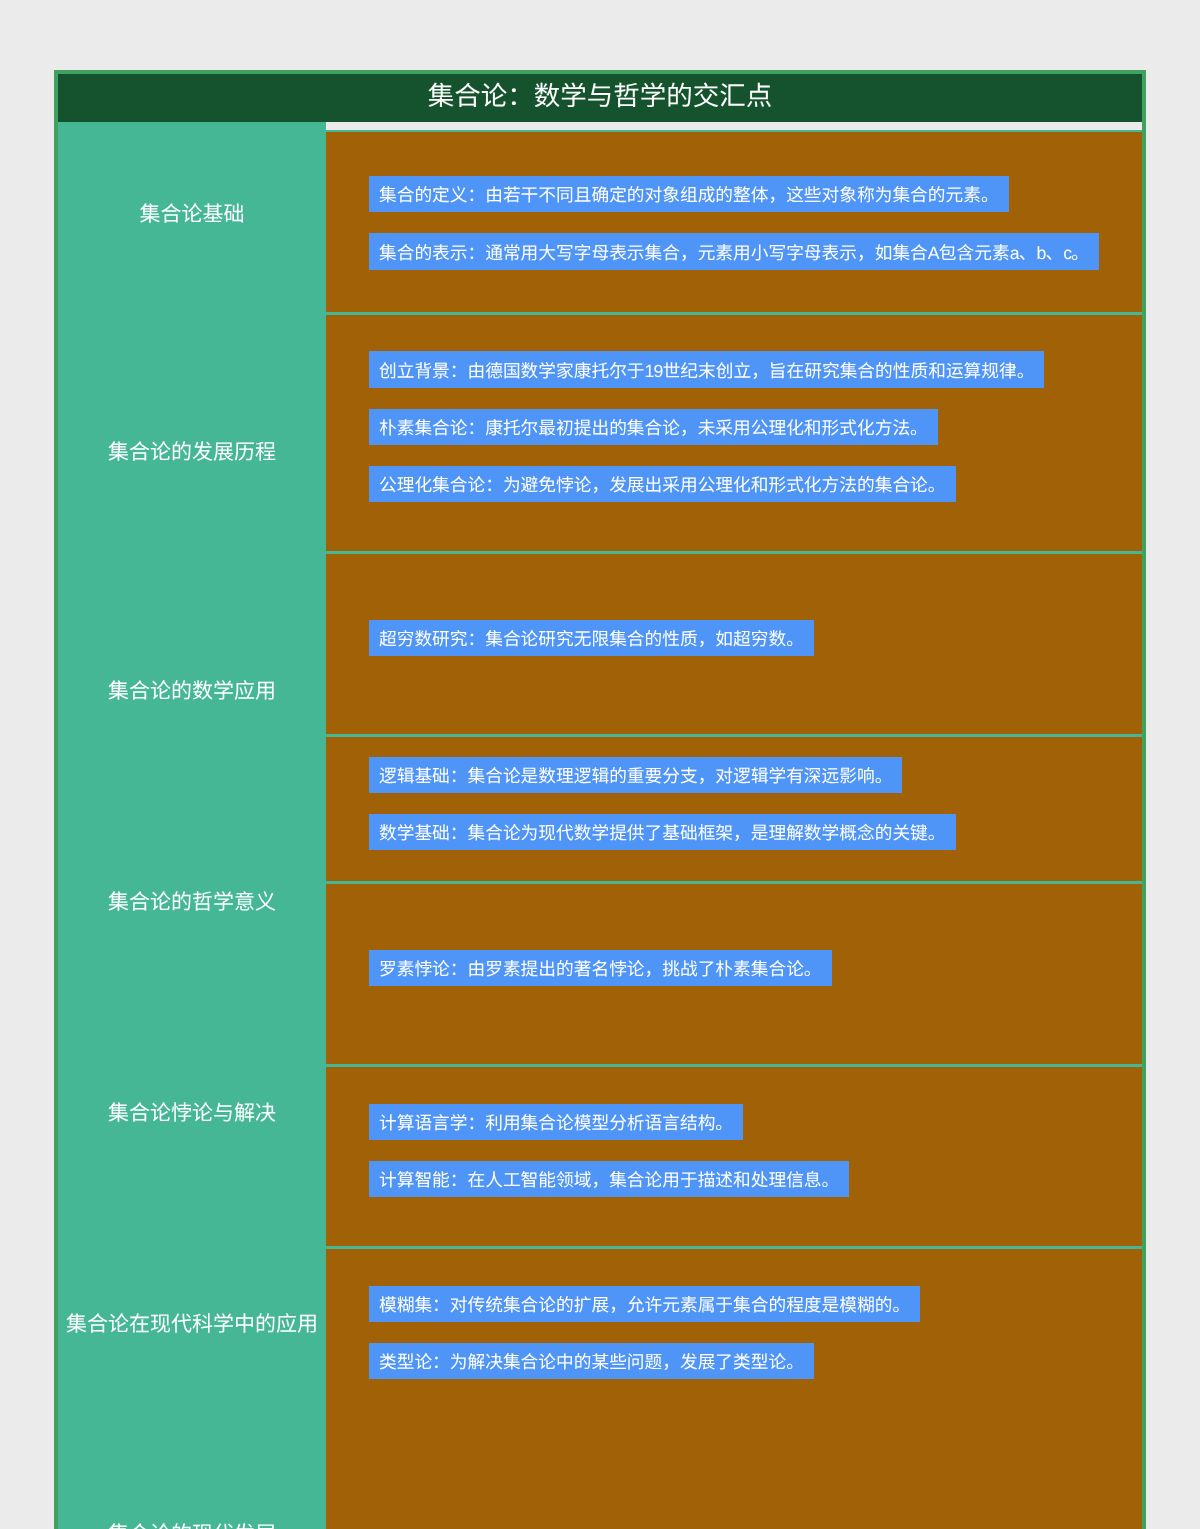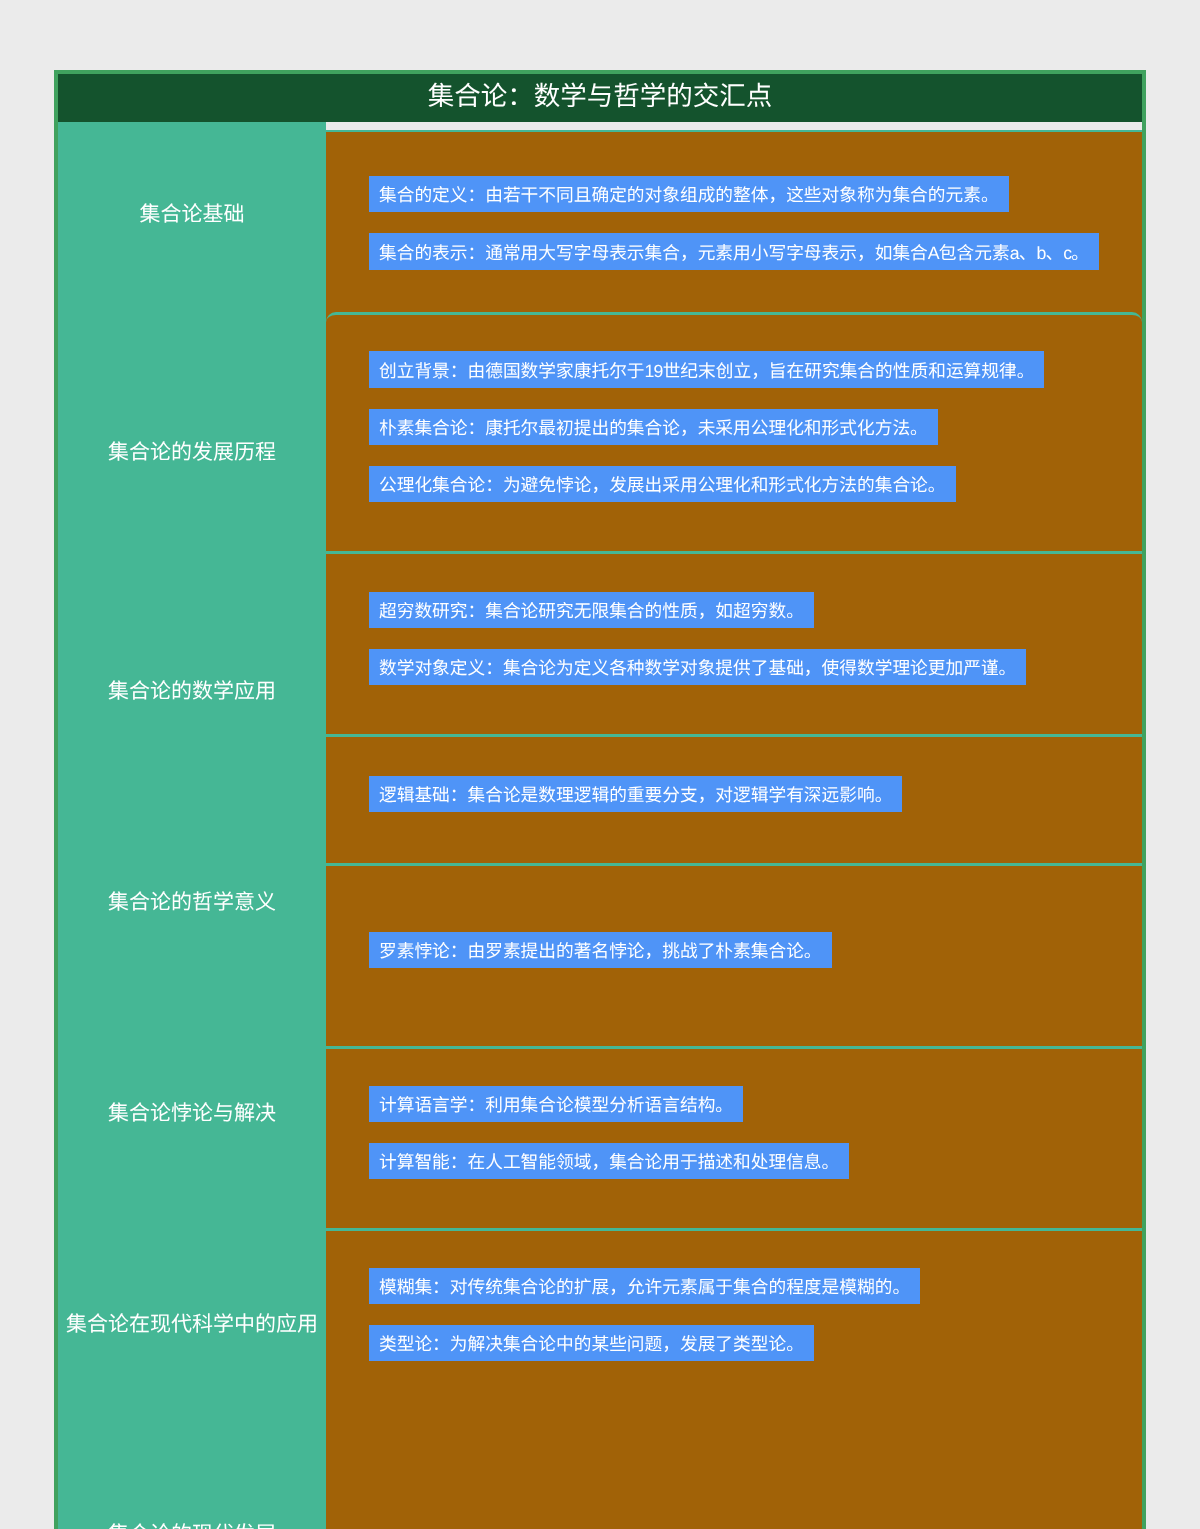--- a/index.html
+++ b/index.html
@@ -65,21 +65,21 @@
   .items-cell {
     display: flex;
     flex-direction: column;
     justify-content: center;
     padding-left: 43px;
     box-sizing: border-box;
     border-top: 3px solid #45b795;
     padding-bottom: 12px;
   }
   .items-cell.first { border-top-width: 2px; padding-bottom: 0; padding-top: 2px; }
-  .items-cell.triple { padding-bottom: 14px; border-radius: 10px; }
+  .items-cell.triple { padding-bottom: 14px; }
   .item-line { display: block; }
   .item-line + .item-line { margin-top: 21px; }
   .lat {
     font-family: "Liberation Sans", sans-serif;
     letter-spacing: -0.8px;
   }
   .item-text {
     background: #4f94f7;
     color: #ffffff;
     font-size: 17.72px;
@@ -109,24 +109,24 @@
         <div class="item-line"><span class="item-text">集合的定义：由若干不同且确定的对象组成的整体，这些对象称为集合的元素。</span></div>
         <div class="item-line"><span class="item-text">集合的表示：通常用大写字母表示集合，元素用小写字母表示，如集合<span class="lat">A</span>包含元素<span class="lat">a</span>、<span class="lat">b</span>、<span class="lat">c</span>。</span></div>
       </div>
       <div class="items-cell triple" style="height:239px">
         <div class="item-line"><span class="item-text">创立背景：由德国数学家康托尔于<span class="lat">19</span>世纪末创立，旨在研究集合的性质和运算规律。</span></div>
         <div class="item-line"><span class="item-text">朴素集合论：康托尔最初提出的集合论，未采用公理化和形式化方法。</span></div>
         <div class="item-line"><span class="item-text">公理化集合论：为避免悖论，发展出采用公理化和形式化方法的集合论。</span></div>
       </div>
       <div class="items-cell" style="height:183px">
         <div class="item-line"><span class="item-text">超穷数研究：集合论研究无限集合的性质，如超穷数。</span></div>
-        <div class="item-line"><span class="item-text">数学对象定义：集合论为定义各种数学对象提供了基础，使得数学理论更加严谨。</span></div>
       </div>
-      <div class="items-cell" style="height:129px">
+      <div class="items-cell" style="height:147px">
         <div class="item-line"><span class="item-text">逻辑基础：集合论是数理逻辑的重要分支，对逻辑学有深远影响。</span></div>
+        <div class="item-line"><span class="item-text">数学基础：集合论为现代数学提供了基础框架，是理解数学概念的关键。</span></div>
       </div>
       <div class="items-cell" style="height:183px">
         <div class="item-line"><span class="item-text">罗素悖论：由罗素提出的著名悖论，挑战了朴素集合论。</span></div>
       </div>
       <div class="items-cell" style="height:182px">
         <div class="item-line"><span class="item-text">计算语言学：利用集合论模型分析语言结构。</span></div>
         <div class="item-line"><span class="item-text">计算智能：在人工智能领域，集合论用于描述和处理信息。</span></div>
       </div>
       <div class="items-cell" style="height:182px">
         <div class="item-line"><span class="item-text">模糊集：对传统集合论的扩展，允许元素属于集合的程度是模糊的。</span></div>

